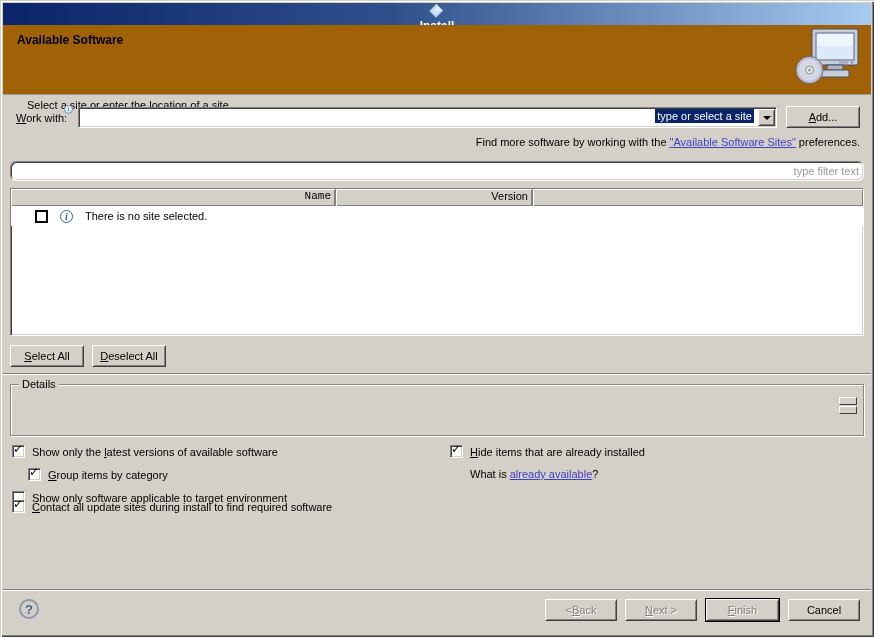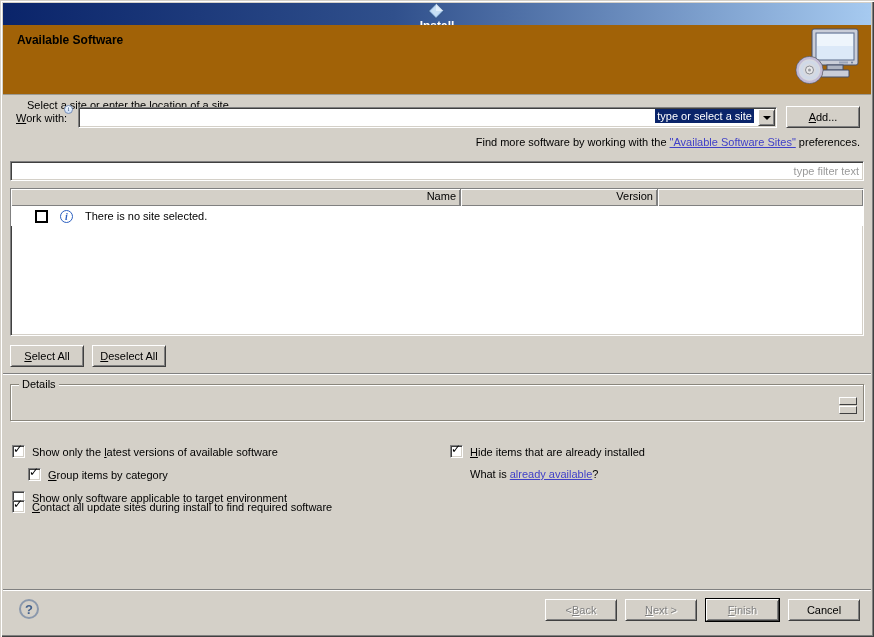--- a/index.html
+++ b/index.html
@@ -66,32 +66,32 @@
   .btn.default{
     border-color:#ffffff #404040 #404040 #ffffff;
     box-shadow: 0 0 0 1px #000, inset 1px 1px 0 #d4d0c8, inset -1px -1px 0 #808080;
   }
   .add-btn{left:786px;top:106px;width:74px;}
   .findmore{position:absolute;right:14px;top:136px;white-space:nowrap;}
   a.link{color:#4040c8;text-decoration:underline;cursor:pointer;}
   
   .filter{
     position:absolute;left:10px;top:161px;width:854px;height:20px;
-    padding:2px 4px;font:11px "Liberation Sans",sans-serif;color:#000;outline:none;
+    padding:2px 4px;font:11px "Liberation Sans",sans-serif;color:#000;outline:none;border-radius:6px;
   }
   .filter::placeholder{color:#9a9a9a;opacity:1;}
   
   .table{position:absolute;left:10px;top:188px;width:854px;height:148px;background:#fff;}
   .thead{display:flex;height:17px;background:#d4d0c8;}
   .th{
     padding:1px 4px 0 4px;background:#d4d0c8;border-right:1px solid #808080;
     box-shadow: inset 1px 1px 0 #ffffff, inset -1px -1px 0 #808080;
     overflow:hidden;white-space:nowrap;
   }
-  .th:nth-child(1){width:450px;}
+  .th:nth-child(1){width:325px;font-family:Liberation Mono, monospace;}
   .th:nth-child(2){width:197px;}
   .th:nth-child(3){flex:1;border-right:none;}
   .trow{display:flex;align-items:center;height:20px;padding-left:24px;gap:12px;background:#fff;}
   .cb{
     width:13px;height:13px;background:#fff;flex:none;position:relative;
     border:1px solid;border-color:#808080 #ffffff #ffffff #808080;
     box-shadow: inset 1px 1px 0 #404040, inset -1px -1px 0 #d4d0c8;
   }
   .trow .cb{border:2px solid #000;box-shadow:none;}
   .cb.checked::after{
@@ -102,21 +102,21 @@
     width:13px;height:13px;border-radius:50%;border:1px solid #2b5fc0;background:#fff;flex:none;
     color:#2b5fc0;font:italic bold 10px/11px "Liberation Serif",serif;text-align:center;
   }
   .row-info::after{content:"i";}
   
   .selectall-btn{left:10px;top:345px;width:74px;}
   .deselectall-btn{left:92px;top:345px;width:74px;}
   .sep1{left:3px;right:3px;top:373px;}
   
   .group{
-    position:absolute;left:10px;top:384px;width:854px;height:37px;
+    position:absolute;left:10px;top:384px;width:854px;height:52px;
     border:1px solid #8a867c;
     box-shadow: 1px 1px 0 #ffffff, inset 1px 1px 0 #ffffff;
   }
   .group-label{position:absolute;left:8px;top:-7px;background:#d4d0c8;padding:0 3px;}
   .gripper{position:absolute;right:6px;top:12px;width:18px;height:20px;}
   .gripbar{
     height:8px;margin-bottom:1px;background:#d4d0c8;border:1px solid;
     border-color:#ffffff #404040 #404040 #ffffff;
   }
   

